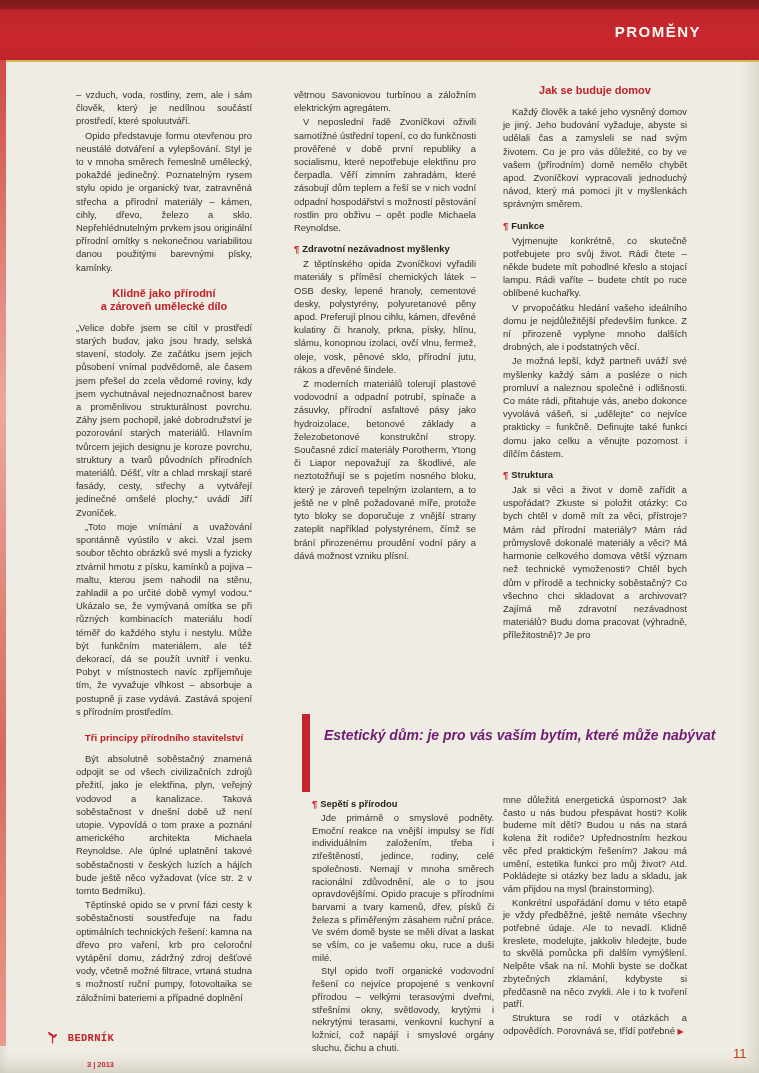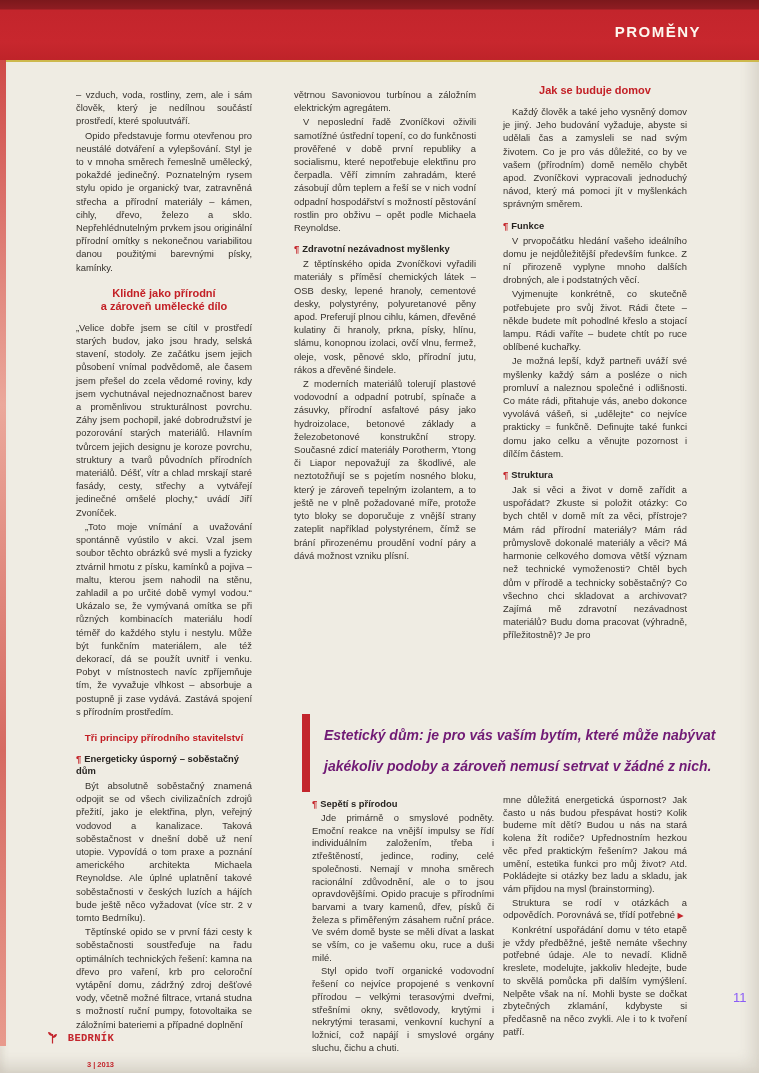--- a/index.html
+++ b/index.html
@@ -38,80 +38,79 @@
   .quote{position:absolute;left:302px;top:714px;width:412px;height:80px;}
   .quote-bar{position:absolute;left:0;top:0;width:8px;height:78px;background:#c3252c;}
   .quote-text{position:absolute;left:22px;top:6px;width:388px;
     color:#701a75;font-weight:bold;font-style:italic;font-size:14px;line-height:31px;}
   .quote-text span{white-space:nowrap;}
   
   .logo{position:absolute;left:28px;top:1031px;width:86px;color:#c3252c;text-align:right;}
   .logo-top{display:flex;align-items:center;justify-content:flex-end;gap:10px;font-family:Liberation Mono, monospace;}
   .logo-name{font-weight:bold;font-size:10.5px;letter-spacing:.3px;color:#c3252c;}
   .logo-issue{font-size:7.5px;font-weight:bold;color:#c3252c;margin-top:16px;}
-  .pageno{position:absolute;left:733px;top:990px;font-size:13px;color:#8b5cf6;}
+  .pageno{position:absolute;left:733px;top:1046px;font-size:13px;color:#c2410c;}
   .arrow{color:#c3252c;font-size:8px;}
 </style>
 </head>
 <body>
 
 <div class="page">
 
   <div class="topbar">
     <span class="section-label">PROMĚNY</span>
   </div>
 
   <div class="left-edge"></div>
 
   <div class="col col1">
     <p>– vzduch, voda, rostliny, zem, ale i sám člověk, který je nedílnou součástí prostředí, které spoluutváří.</p>
     <p class="ind">Opido představuje formu otevřenou pro neustálé dotváření a vylepšování. Styl je to v mnoha směrech řemeslně umělecký, pokaždé jedinečný. Poznatelným rysem stylu opido je organický tvar, zatravněná střecha a přírodní materiály – kámen, cihly, dřevo, železo a sklo. Nepřehlédnutelným prvkem jsou originální přírodní omítky s nekonečnou variabilitou danou použitými barevnými písky, kamínky.</p>
     <h2 class="redh"><span>Klidně jako přírodní</span><br><span>a zároveň umělecké dílo</span></h2>
     <p>„Velice dobře jsem se cítil v prostředí starých budov, jako jsou hrady, selská stavení, stodoly. Ze začátku jsem jejich působení vnímal podvědomě, ale časem jsem přešel do zcela vědomé roviny, kdy jsem vychutnával nejednoznačnost barev a proměnlivou strukturálnost povrchu. Záhy jsem pochopil, jaké dobrodružství je pozorování starých materiálů. Hlavním tvůrcem jejich designu je koroze povrchu, struktury a tvarů původních přírodních materiálů. Déšť, vítr a chlad mrskají staré fasády, cesty, střechy a vytvářejí jedinečné omšelé plochy,“ uvádí Jiří Zvoníček.</p>
     <p class="ind">„Toto moje vnímání a uvažování spontánně vyústilo v akci. Vzal jsem soubor těchto obrázků své mysli a fyzicky ztvárnil hmotu z písku, kamínků a pojiva – maltu, kterou jsem nahodil na stěnu, zahladil a po určité době vymyl vodou.“ Ukázalo se, že vymývaná omítka se při různých kombinacích materiálu hodí téměř do každého stylu i nestylu. Může být funkčním materiálem, ale též dekorací, dá se použít uvnitř i venku. Pobyt v místnostech navíc zpříjemňuje tím, že vyvažuje vlhkost – absorbuje a postupně ji zase vydává. Zastává spojení s přírodním prostředím.</p>
     <h2 class="redh one-line">Tři principy přírodního stavitelství</h2>
-    <h3 class="subh"><span class="pil">¶</span><span>Energeticky úsporný – soběstačný dům</span></h3>
     <p class="ind">Být absolutně soběstačný znamená odpojit se od všech civilizačních zdrojů přežití, jako je elektřina, plyn, veřejný vodovod a kanalizace. Taková soběstačnost v dnešní době už není utopie. Vypovídá o tom praxe a poznání amerického architekta Michaela Reynoldse. Ale úplné uplatnění takové soběstačnosti v českých luzích a hájích bude ještě něco vyžadovat (více str. 2 v tomto Bedrníku).</p>
     <p class="ind">Těptínské opido se v první fázi cesty k soběstačnosti soustřeďuje na řadu optimálních technických řešení: kamna na dřevo pro vaření, krb pro celoroční vytápění domu, zádržný zdroj dešťové vody, včetně možné filtrace, vrtaná studna s možností ruční pumpy, fotovoltaika se záložními bateriemi a případné doplnění</p>
   </div>
 
   <div class="col col2">
     <p>větrnou Savoniovou turbínou a záložním elektrickým agregátem.</p>
     <p class="ind">V neposlední řadě Zvoníčkovi oživili samotížné ústřední topení, co do funkčnosti prověřené v době první republiky a socialismu, které nepotřebuje elektřinu pro čerpadla. Věří zimním zahradám, které zásobují dům teplem a řeší se v nich vodní odpadní hospodářství s možností pěstování rostlin pro obživu – opět podle Michaela Reynoldse.</p>
     <h3 class="subh"><span class="pil">¶</span><span>Zdravotní nezávadnost myšlenky</span></h3>
     <p class="ind">Z těptínského opida Zvoníčkovi vyřadili materiály s příměsí chemických látek – OSB desky, lepené hranoly, cementové desky, polystyrény, polyuretanové pěny apod. Preferují plnou cihlu, kámen, dřevěné kulatiny či hranoly, prkna, písky, hlínu, slámu, konopnou izolaci, ovčí vlnu, fermež, oleje, vosk, pěnové sklo, přírodní jutu, rákos a dřevěné šindele.</p>
     <p class="ind">Z moderních materiálů tolerují plastové vodovodní a odpadní potrubí, spínače a zásuvky, přírodní asfaltové pásy jako hydroizolace, betonové základy a železobetonové konstrukční stropy. Současné zdicí materiály Porotherm, Ytong či Liapor nepovažují za škodlivé, ale neztotožňují se s pojetím nosného bloku, který je zároveň tepelným izolantem, a to ještě ne v plně požadované míře, protože tyto bloky se doporučuje z vnější strany zateplit například polystyrénem, čímž se brání přirozenému proudění vodní páry a dává možnost vzniku plísní.</p>
   </div>
 
   <div class="quote">
     <div class="quote-bar"></div>
-    <div class="quote-text"><span>Estetický dům: je pro vás vaším bytím, které může nabývat</span><br><span>jakékoliv podoby a zároveň nemusí setrvat v žádné z nich.</span></div>
+    <div class="quote-text"><span>Estetický dům: je pro vás vaším bytím, které může nabývat</span><br></div>
   </div>
 
   <div class="col col2b">
     <h3 class="subh" style="margin-top:0"><span class="pil">¶</span><span>Sepětí s přírodou</span></h3>
     <p class="ind">Jde primárně o smyslové podněty. Emoční reakce na vnější impulsy se řídí individuálním založením, třeba i ztřeštěností, jedince, rodiny, celé společnosti. Nemají v mnoha směrech racionální zdůvodnění, ale o to jsou opravdovějšími. Opido pracuje s přírodními barvami a tvary kamenů, dřev, písků či železa s přiměřeným zásahem ruční práce. Ve svém domě byste se měli dívat a laskat se vším, co je vašemu oku, ruce a duši milé.</p>
     <p class="ind">Styl opido tvoří organické vodovodní řešení co nejvíce propojené s venkovní přírodou – velkými terasovými dveřmi, střešními okny, světlovody, krytými i nekrytými terasami, venkovní kuchyní a ložnicí, což napájí i smyslové orgány sluchu, čichu a chuti.</p>
   </div>
 
   <div class="col col3">
     <h2 class="redh" style="margin-top:0">Jak se buduje domov</h2>
     <p class="ind">Každý člověk a také jeho vysněný domov je jiný. Jeho budování vyžaduje, abyste si udělali čas a zamysleli se nad svým životem. Co je pro vás důležité, co by ve vašem (přírodním) domě nemělo chybět apod. Zvoníčkovi vypracovali jednoduchý návod, který má pomoci jít v myšlenkách správným směrem.</p>
     <h3 class="subh"><span class="pil">¶</span><span>Funkce</span></h3>
+    <p class="ind">Vyjmenujte konkrétně, co skutečně potřebujete pro svůj život. Rádi čtete – někde budete mít pohodlné křeslo a stojací lampu. Rádi vaříte – budete chtít po ruce oblíbené kuchařky.</p>
     <p class="ind">V prvopočátku hledání vašeho ideálního domu je nejdůležitější především funkce. Z ní přirozeně vyplyne mnoho dalších drobných, ale i podstatných věcí.</p>
-    <p class="ind">Vyjmenujte konkrétně, co skutečně potřebujete pro svůj život. Rádi čtete – někde budete mít pohodlné křeslo a stojací lampu. Rádi vaříte – budete chtít po ruce oblíbené kuchařky.</p>
     <p class="ind">Je možná lepší, když partneři uváží své myšlenky každý sám a posléze o nich promluví a naleznou společné i odlišnosti. Co máte rádi, přitahuje vás, anebo dokonce vyvolává vášeň, si „udělejte“ co nejvíce prakticky = funkčně. Definujte také funkci domu jako celku a věnujte pozornost i dílčím částem.</p>
     <h3 class="subh"><span class="pil">¶</span><span>Struktura</span></h3>
     <p class="ind">Jak si věci a život v domě zařídit a uspořádat? Zkuste si položit otázky: Co bych chtěl v domě mít za věci, přístroje? Mám rád přírodní materiály? Mám rád průmyslově dokonalé materiály a věci? Má harmonie celkového domova větší význam než technické vymoženosti? Chtěl bych dům v přírodě a technicky soběstačný? Co všechno chci skladovat a archivovat? Zajímá mě zdravotní nezávadnost materiálů? Budu doma pracovat (výhradně, příležitostně)? Je pro</p>
   </div>
 
   <div class="col col3b">
     <p>mne důležitá energetická úspornost? Jak často u nás budou přespávat hosti? Kolik budeme mít dětí? Budou u nás na stará kolena žít rodiče? Upřednostním hezkou věc před praktickým řešením? Jakou má umění, estetika funkci pro můj život? Atd. Pokládejte si otázky bez ladu a skladu, jak vám přijdou na mysl (brainstorming).</p>
+    <p class="ind">Konkrétní uspořádání domu v této etapě je vždy předběžné, ještě nemáte všechny potřebné údaje. Ale to nevadí. Klidně kreslete, modelujte, jakkoliv hledejte, bude to skvělá pomůcka při dalším vymýšlení. Nelpěte však na ní. Mohli byste se dočkat zbytečných zklamání, kdybyste si předčasně na něco zvykli. Ale i to k tvoření patří.</p>
     <p class="ind"><span>Struktura se rodí v otázkách a odpovědích. Porovnává se, třídí potřebné</span> <span class="arrow">▶</span></p>
-    <p class="ind">Konkrétní uspořádání domu v této etapě je vždy předběžné, ještě nemáte všechny potřebné údaje. Ale to nevadí. Klidně kreslete, modelujte, jakkoliv hledejte, bude to skvělá pomůcka při dalším vymýšlení. Nelpěte však na ní. Mohli byste se dočkat zbytečných zklamání, kdybyste si předčasně na něco zvykli. Ale i to k tvoření patří.</p>
   </div>
 
   <div class="logo">
     <div class="logo-top">
       <svg width="11" height="13" viewBox="0 0 11 13">
         <path d="M5.5 12.5 C5.5 8 5.5 5 5.5 3" stroke="#c3252c" stroke-width="1.2" fill="none"></path>
         <path d="M5.5 5 C3 5 1.2 3.4 1 1 C3.6 1.2 5.4 2.6 5.5 5 Z" fill="#c3252c"></path>
         <path d="M5.5 7 C8 7 9.8 5.4 10 3 C7.4 3.2 5.6 4.6 5.5 7 Z" fill="#c3252c"></path>
       </svg>
       <span class="logo-name">BEDRNÍK</span>

